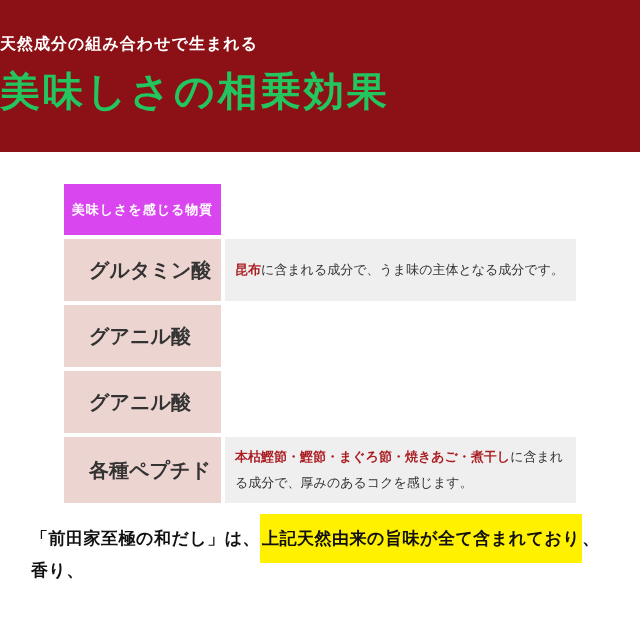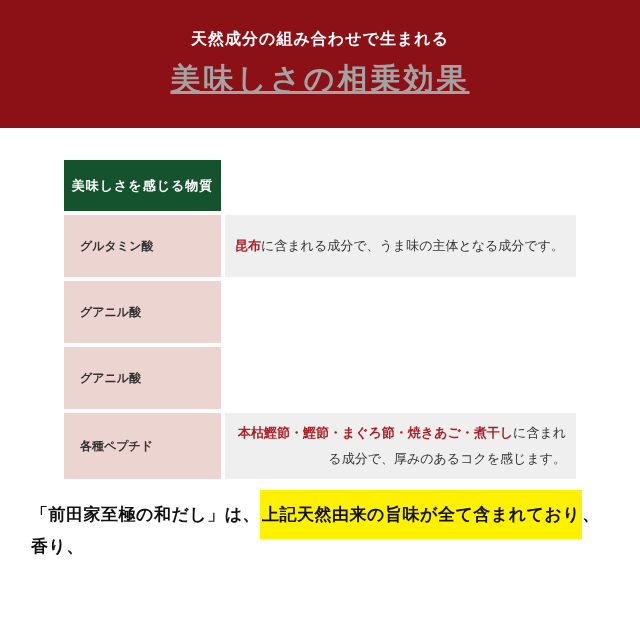--- a/index.html
+++ b/index.html
@@ -4,46 +4,46 @@
 <style>
   html, body { margin:0; padding:0; }
   body {
     width:640px; height:640px; overflow:hidden;
     background:#ffffff;
     font-family:"Liberation Sans", "DejaVu Sans", sans-serif;
     -webkit-font-smoothing:antialiased;
   }
   
   .hero {
-    height:128px; background:#8b1116;
-    display:flex; flex-direction:column; align-items:center; justify-content:center;
+    height:152px; background:#8b1116;
+    display:flex; flex-direction:column; justify-content:center;
     gap:9px;
   }
   .hero-sub { color:#ffffff; font-size:16px; font-weight:bold; letter-spacing:1px; }
-  .hero-title { color:#a3a3a3; font-size:30px; font-weight:bold; letter-spacing:3px;text-decoration:underline; }
+  .hero-title { color:#22c55e; font-size:40px; font-weight:bold; letter-spacing:3px; }
 
   
   .utable { width:512px; margin:32px auto 0; }
   .trow { display:flex; gap:4px; margin-bottom:4px; }
   .cl { flex:0 0 157px; width:157px; }
   .cr { flex:1; min-width:0; }
   .th {
-    background:#14532d; color:#ffffff; font-weight:bold; font-size:13px;
+    background:#d946ef; color:#ffffff; font-weight:bold; font-size:13px;
     display:flex; align-items:center; justify-content:center;
     height:51px; letter-spacing:1px;
   }
   .td-l {
-    background:#ecd4d0; color:#333333; font-size:12px; font-weight:bold;
-    display:flex; align-items:center; padding-left:16px;
+    background:#ecd4d0; color:#333333; font-size:20px; font-weight:bold;
+    display:flex; align-items:center; padding-left:25px;
     min-height:62px; box-sizing:border-box;
   }
   .td-r {
     background:#f0eff0; color:#333333; font-size:13px; line-height:26px;
     display:flex; align-items:center; padding:7px 10px;
-    min-height:62px; box-sizing:border-box;text-align:right;
+    min-height:62px; box-sizing:border-box;
   }
   .trow.last .td-l, .trow.last .td-r { min-height:54px; }
   .desc { margin:0; }
   .src { color:#aa1e22; font-weight:bold; }
 
   
   .note {
     margin:20px 31px 0; color:#111111;
     font-size:17px; font-weight:600; line-height:32px;
     letter-spacing:0.5px;

